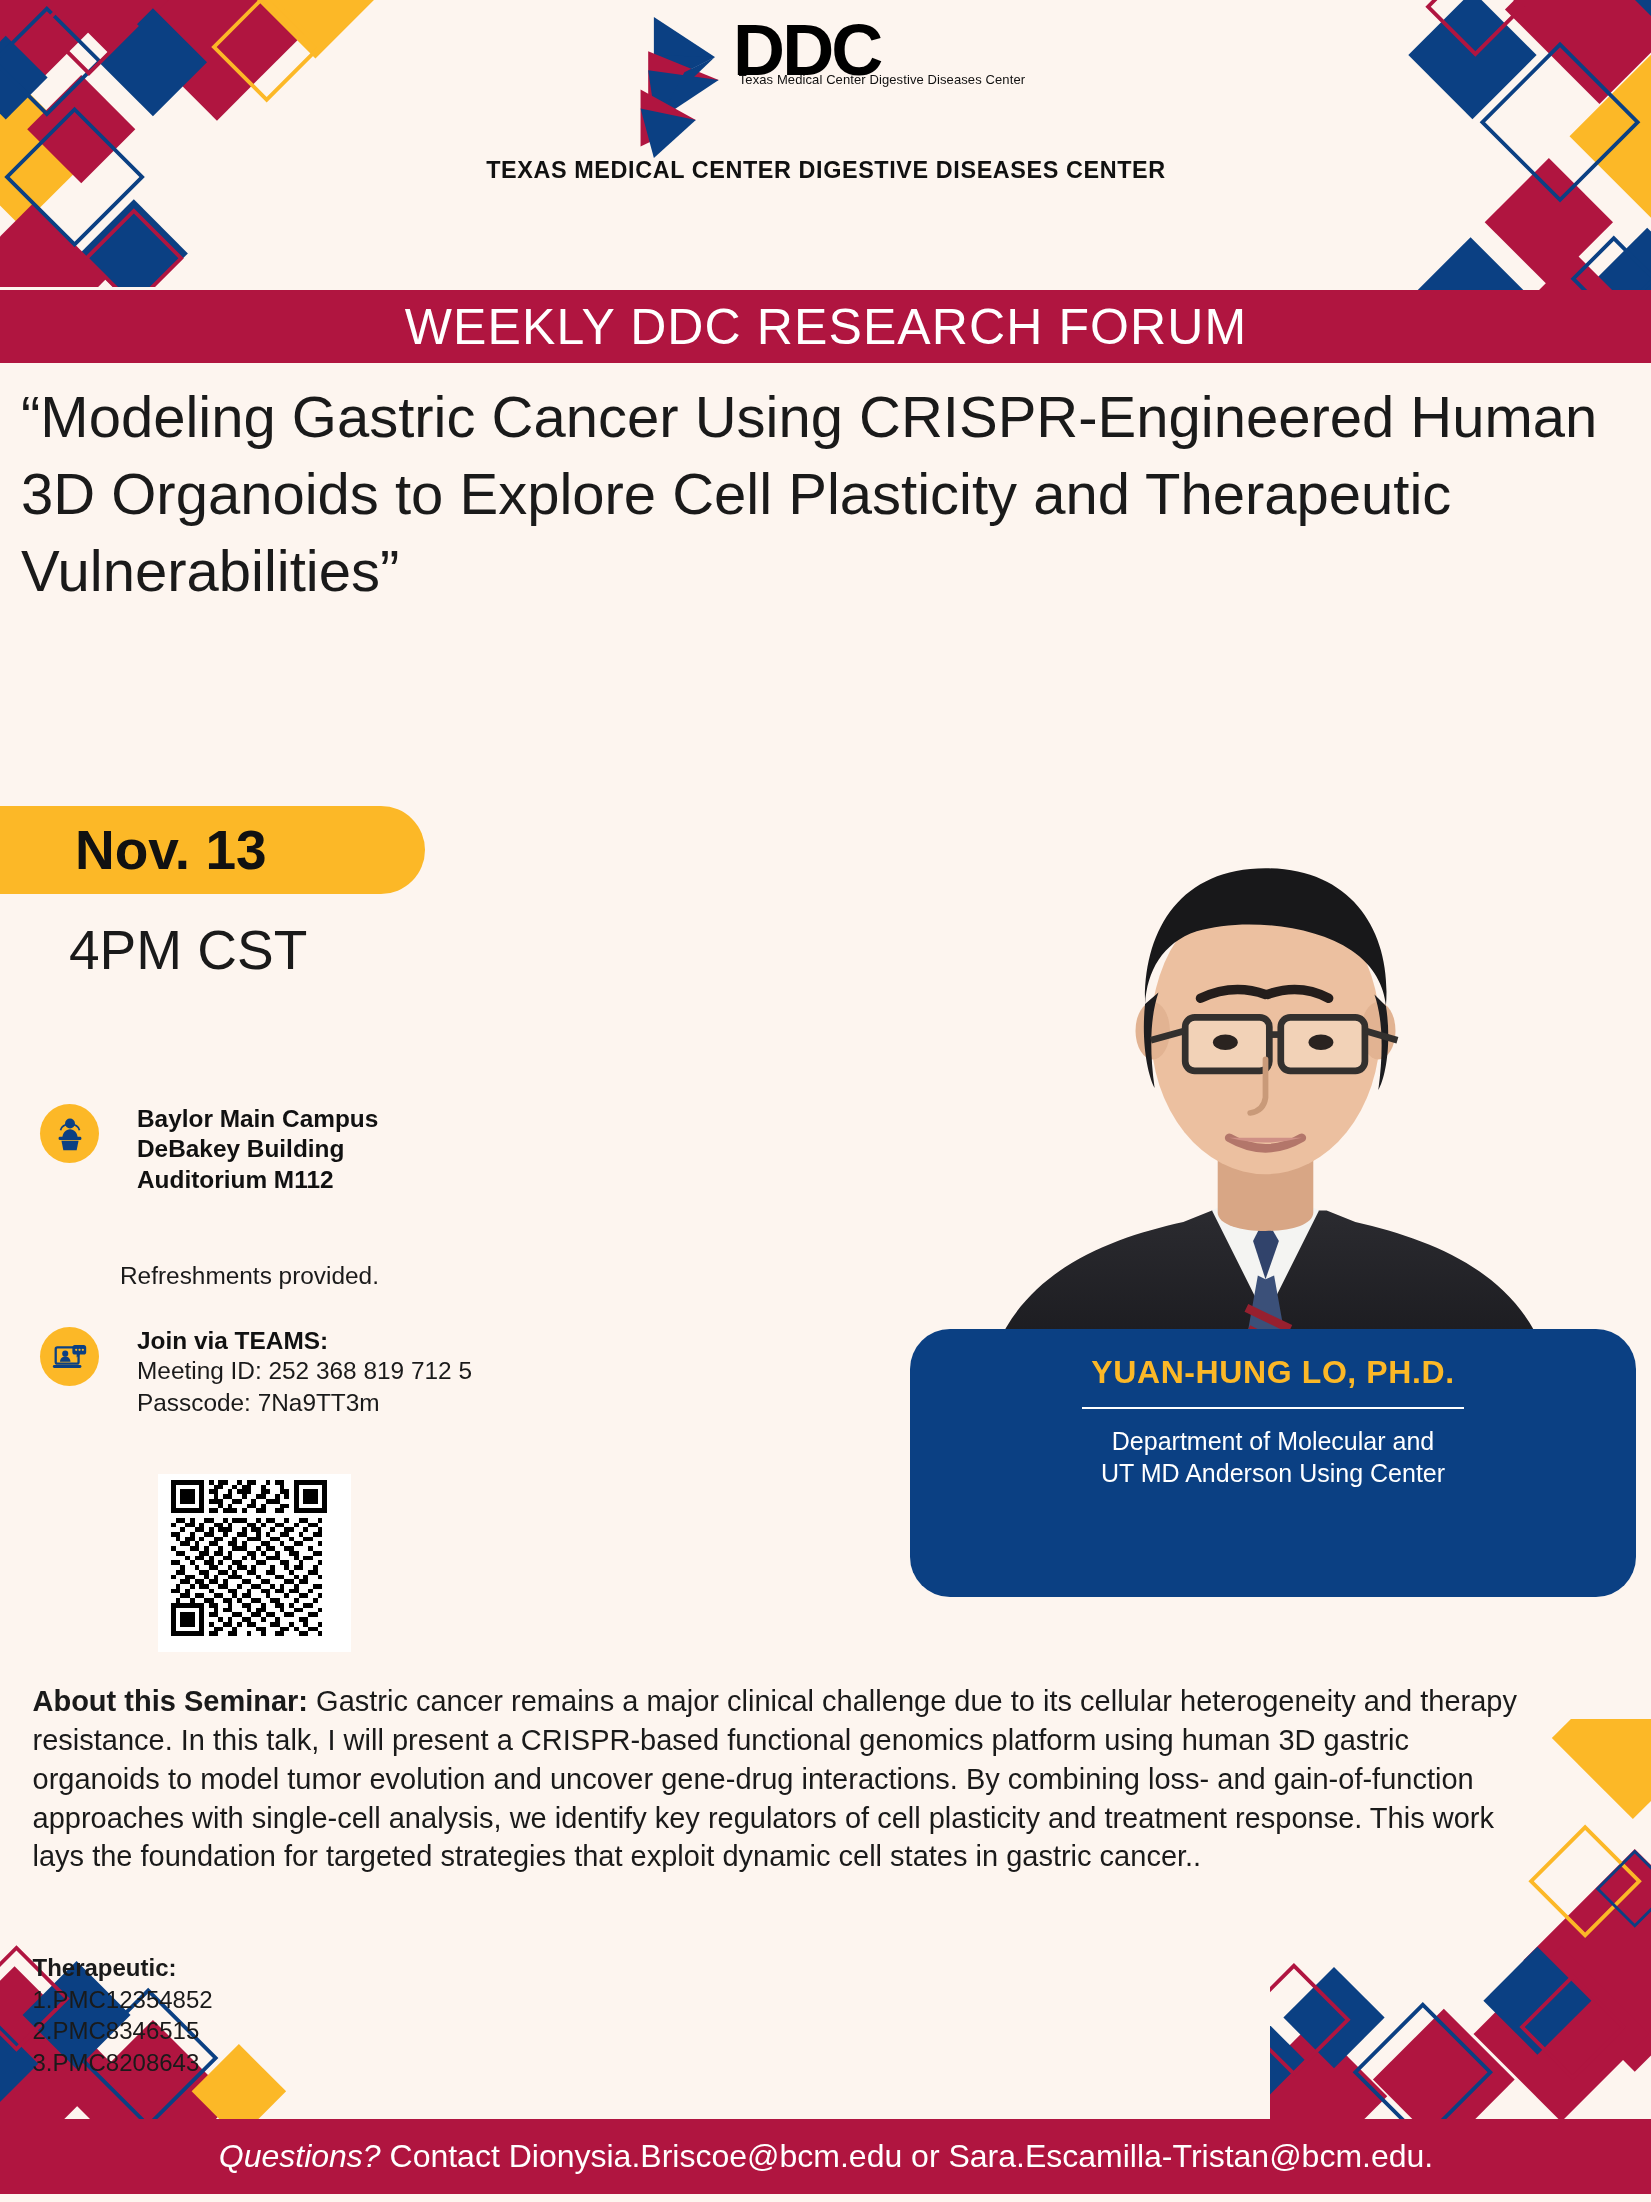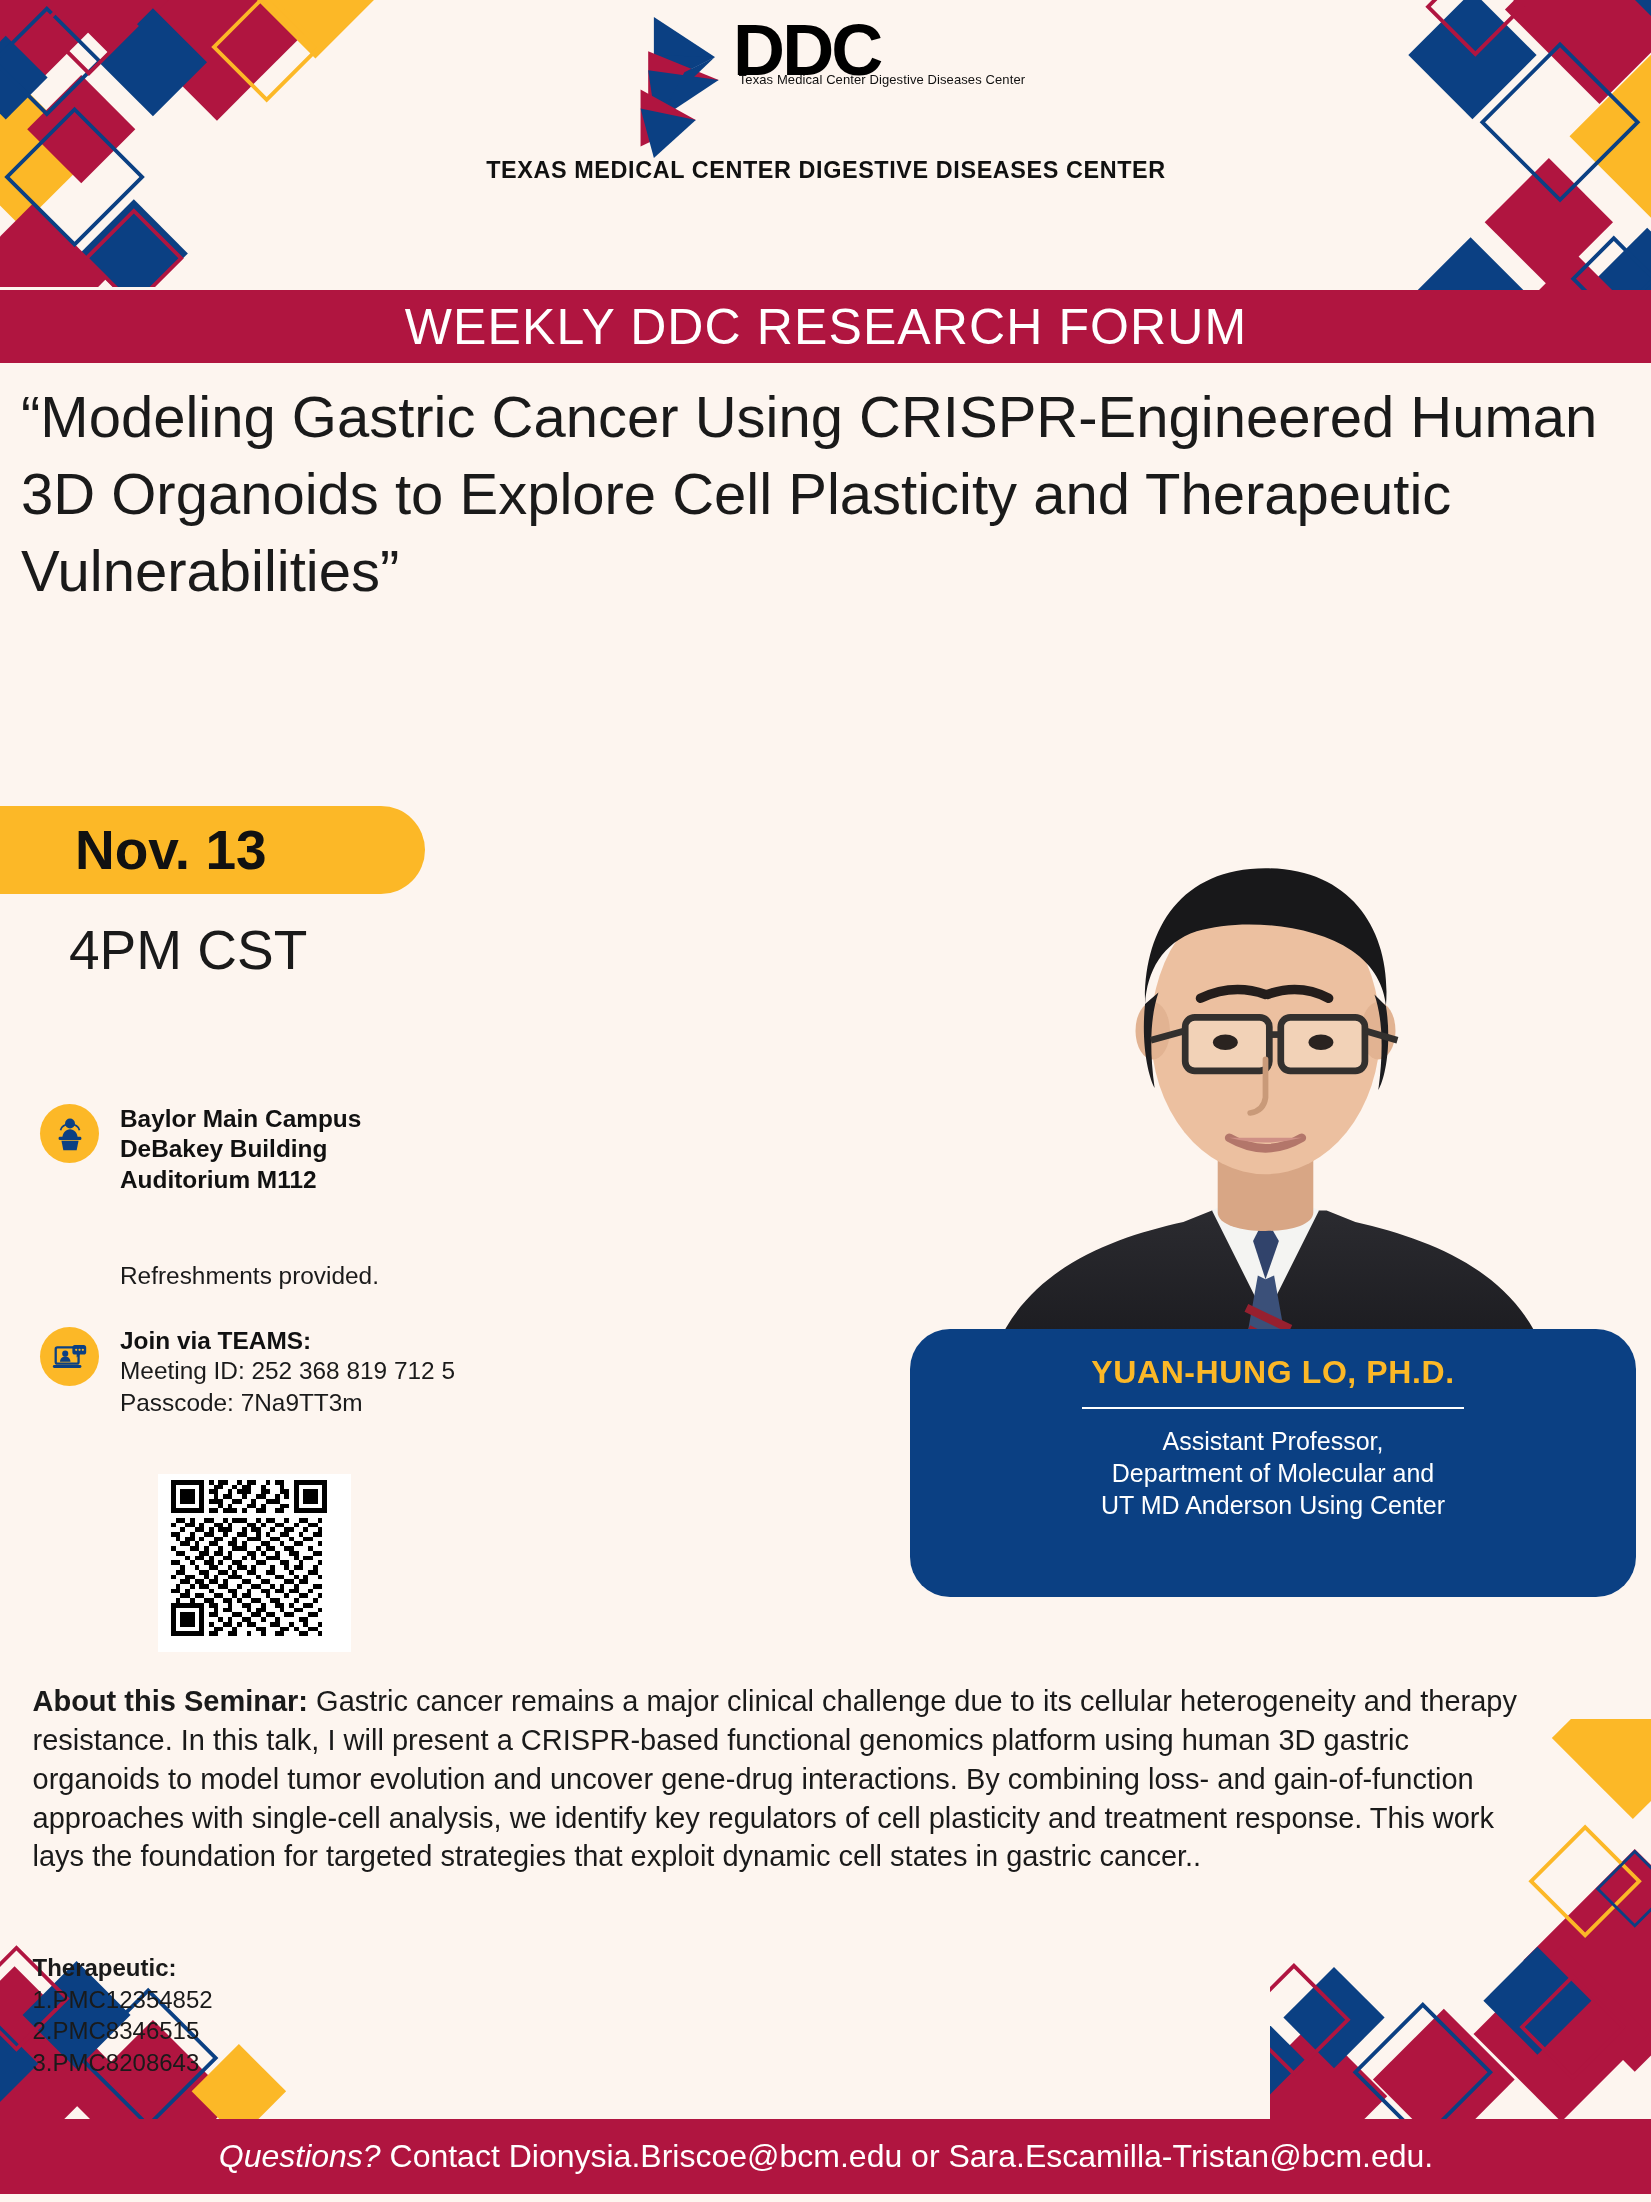--- a/index.html
+++ b/index.html
@@ -43,21 +43,21 @@
   
   .date-badge{position:absolute;left:0;top:806px;width:425px;height:88px;background:#fcb827;
               border-radius:0 44px 44px 0;display:flex;align-items:center;}
   .date-badge span{margin-left:75px;font-size:55px;font-weight:bold;color:#111;}
   .time{position:absolute;left:69px;top:918px;font-size:55px;color:#1a1a1a;}
 
   
   .info-row{position:absolute;display:flex;align-items:flex-start;}
   .circ-icon{width:59px;height:59px;border-radius:50%;background:#fcb827;flex:0 0 59px;
              display:flex;align-items:center;justify-content:center;}
-  .info-text{margin-left:21px;}
+  .info-text{margin-left:38px;}
   .loc-row{left:40px;top:1104px;}
   .loc-text{font-size:24.4px;font-weight:bold;line-height:1.24;color:#111;}
   .refresh{position:absolute;left:120px;top:1262px;font-size:24.4px;color:#1a1a1a;}
   .teams-row{left:40px;top:1327px;}
   .teams-head{font-size:24.4px;font-weight:bold;color:#111;}
   .teams-line{font-size:24.4px;color:#1a1a1a;line-height:1.32;}
 
   
   .qr{position:absolute;left:158px;top:1474px;width:182px;height:167px;background:#fff;padding:5.7px;}
   .qr svg{display:block;}
@@ -552,21 +552,20 @@
 
         <path d="M318 412 q38 22 76 0" stroke="#b3766a" stroke-width="9" fill="none" stroke-linecap="round"></path>
         <path d="M318 412 q38 10 76 0" fill="#cf9086"></path>
       </g>
     </svg>
   </div>
 
   <div class="card">
     <div class="nm">YUAN-HUNG LO, PH.D.</div>
     <hr>
-    <div class="aff">Assistant Professor,</div>
     <div class="aff">Department of Molecular and</div>
     <div class="aff">UT MD Anderson Using Center</div>
   </div>
 
   <div class="abstract">
     <b>About this Seminar:</b><span> Gastric cancer remains a major clinical challenge due to its cellular heterogeneity and therapy resistance. In this talk, I will present a CRISPR-based functional genomics platform using human 3D gastric organoids to model tumor evolution and uncover gene-drug interactions. By combining loss- and gain-of-function approaches with single-cell analysis, we identify key regulators of cell plasticity and treatment response. This work lays the foundation for targeted strategies that exploit dynamic cell states in gastric cancer..</span>
   </div>
 
   <div class="refs">
     <div class="rh">Therapeutic:</div>

